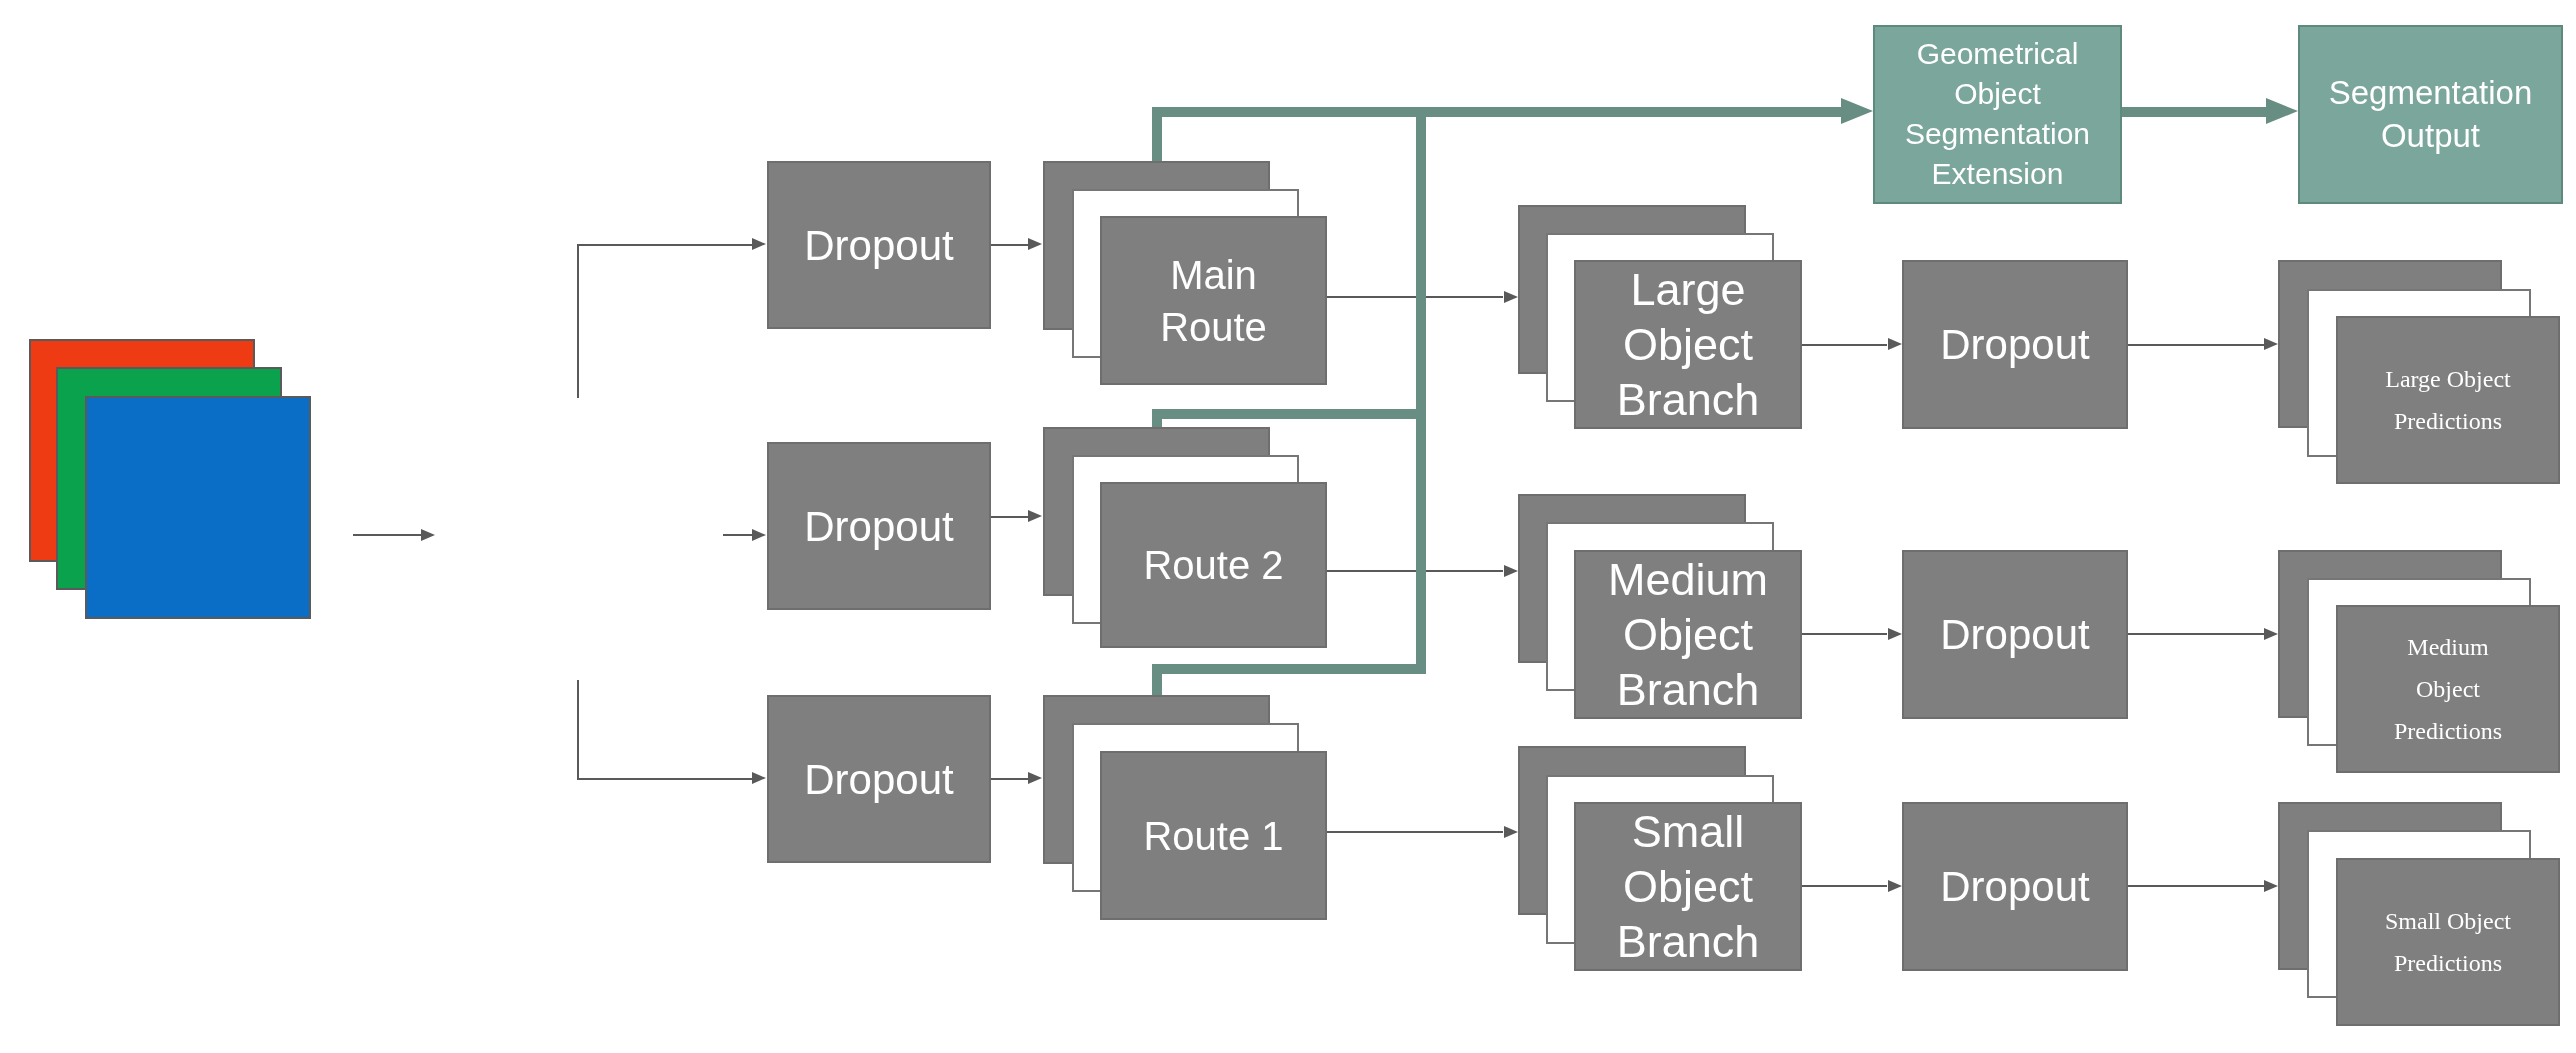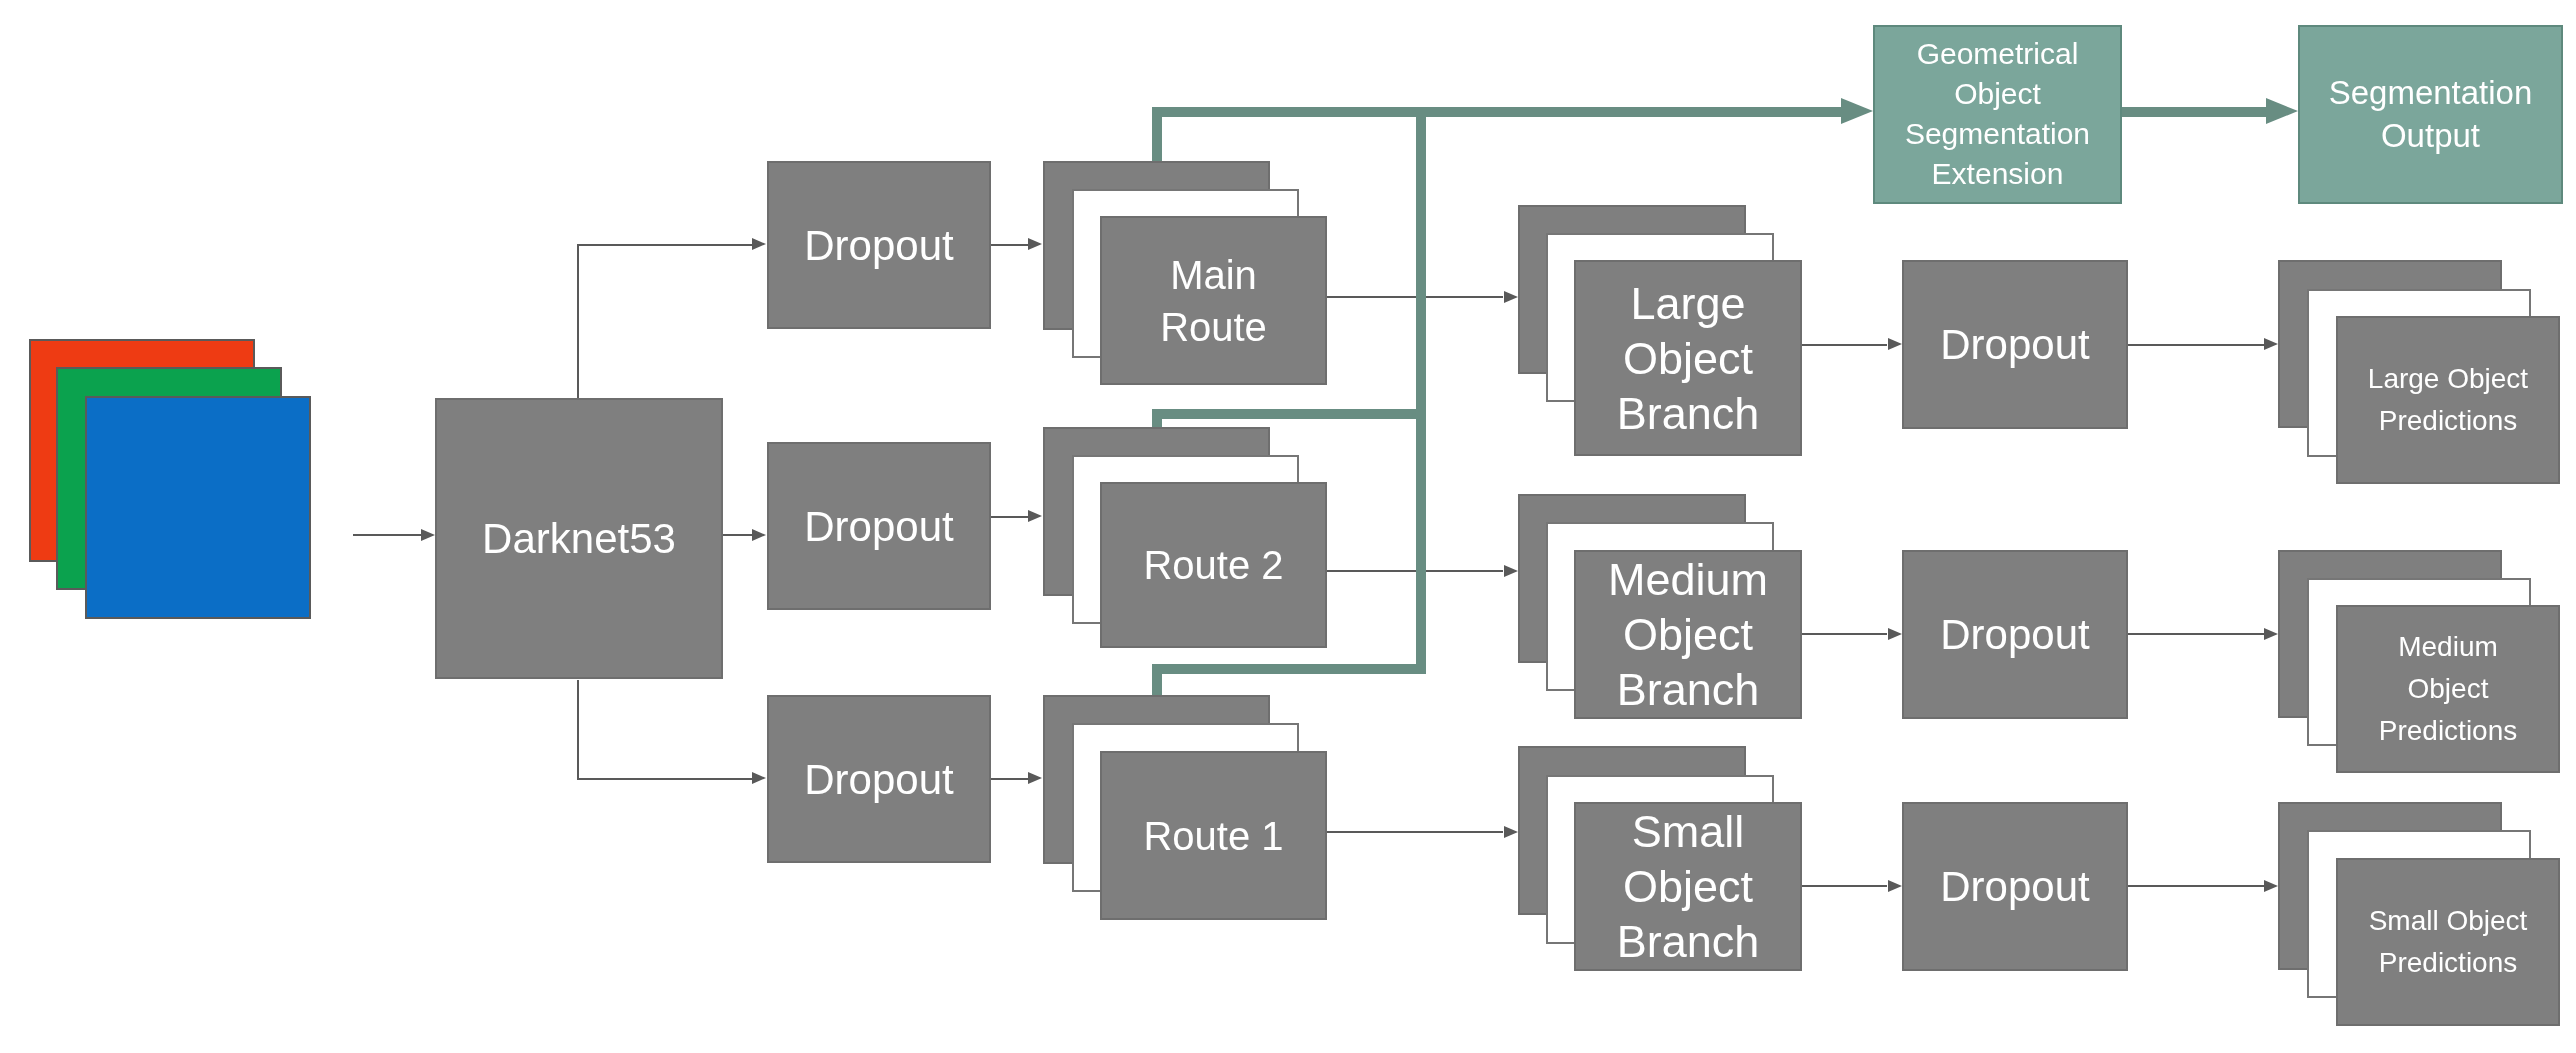--- a/index.html
+++ b/index.html
@@ -10,21 +10,21 @@
   
   .box{position:absolute;box-sizing:border-box;display:flex;align-items:center;justify-content:center;
        text-align:center;color:#ffffff;white-space:pre-line;}
   .gray{background:#7f7f7f;border:2.2px solid #6e6e6e;}
   .whitelayer{background:#ffffff;border:2.2px solid #767676;}
   .teal{background:#7ba69b;border:2.2px solid #5e897d;}
   .sq{position:absolute;box-sizing:border-box;border:2.2px solid #5a5a5a;}
   .lbl-main{font-size:42px;line-height:51px;}
   .lbl-route{font-size:40px;line-height:52px;}
   .lbl-branch{font-size:45px;line-height:55px;}
-  .lbl-pred{font-size:28px;line-height:42px;}
+  .lbl-pred{font-size:24px;line-height:42px;font-family:Liberation Serif, serif;}
   .lbl-input{font-size:33px;line-height:46px;}
   .lbl-ext{font-size:30px;line-height:40px;}
   .lbl-out{font-size:33px;line-height:43px;}
   
   .gline{position:absolute;background:#595959;}
   .ghead{position:absolute;width:0;height:0;border-top:6.5px solid transparent;
          border-bottom:6.5px solid transparent;border-left:14.5px solid #595959;}
   
   .tline{position:absolute;background:#688d82;}
   .thead{position:absolute;width:0;height:0;border-top:13.7px solid transparent;
@@ -85,42 +85,41 @@
   <div class="tline" style="left:1152px;top:414px;width:10px;height:19.5px"></div>
   <div class="tline" style="left:1152px;top:664px;width:274px;height:10px"></div>
   <div class="tline" style="left:1152px;top:669px;width:10px;height:32px"></div>
   <div class="tline" style="left:2121px;top:107px;width:145px;height:10px"></div>
   <div class="thead" style="left:2266px;top:98px"></div>
 
   <div class="sq" style="left:29px;top:339px;width:226px;height:223px;background:#ee3b13"></div>
   <div class="sq" style="left:56px;top:367px;width:226px;height:223px;background:#0ba24e"></div>
   <div class="sq" style="left:85px;top:396px;width:226px;height:223px;background:#0b6ec6"></div>
 
-  <div class="box gray lbl-main" style="left:435px;top:398px;width:288px;height:281px">Darknet53</div>
 
   <div class="box gray lbl-main" style="left:767px;top:161px;width:224px;height:168px">Dropout</div>
   <div class="box gray lbl-main" style="left:767px;top:442px;width:224px;height:168px">Dropout</div>
   <div class="box gray lbl-main" style="left:767px;top:695px;width:224px;height:168px">Dropout</div>
 
   <div class="box gray" style="left:1043px;top:161px;width:227px;height:169px"></div>
   <div class="box whitelayer" style="left:1072px;top:189px;width:227px;height:169px"></div>
   <div class="box gray lbl-route" style="left:1100px;top:216px;width:227px;height:169px">Main
 Route</div>
 
   <div class="box gray" style="left:1043px;top:427px;width:227px;height:169px"></div>
   <div class="box whitelayer" style="left:1072px;top:455px;width:227px;height:169px"></div>
   <div class="box gray lbl-route" style="left:1100px;top:482px;width:227px;height:166px">Route 2</div>
 
   <div class="box gray" style="left:1043px;top:695px;width:227px;height:169px"></div>
   <div class="box whitelayer" style="left:1072px;top:723px;width:227px;height:169px"></div>
   <div class="box gray lbl-route" style="left:1100px;top:751px;width:227px;height:169px">Route 1</div>
 
   <div class="box gray" style="left:1518px;top:205px;width:228px;height:169px"></div>
   <div class="box whitelayer" style="left:1546px;top:233px;width:228px;height:169px"></div>
-  <div class="box gray lbl-branch" style="left:1574px;top:260px;width:228px;height:196px">Large
+  <div class="box gray lbl-branch" style="left:1574px;top:260px;width:228px;height:169px">Large
 Object
 Branch</div>
 
   <div class="box gray" style="left:1518px;top:494px;width:228px;height:169px"></div>
   <div class="box whitelayer" style="left:1546px;top:522px;width:228px;height:169px"></div>
   <div class="box gray lbl-branch" style="left:1574px;top:550px;width:228px;height:169px">Medium
 Object
 Branch</div>
 
   <div class="box gray" style="left:1518px;top:746px;width:228px;height:169px"></div>

